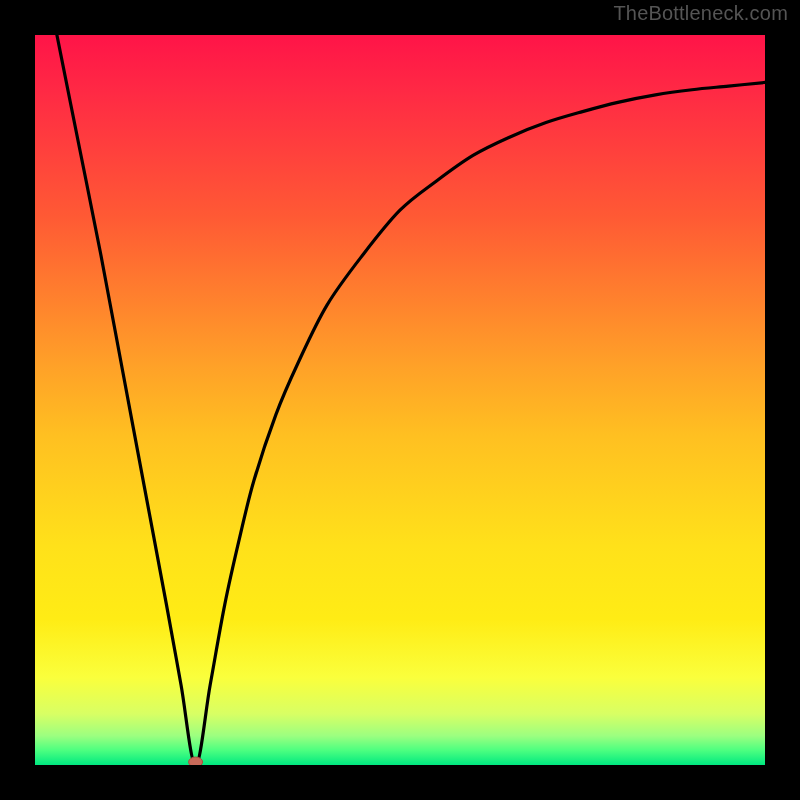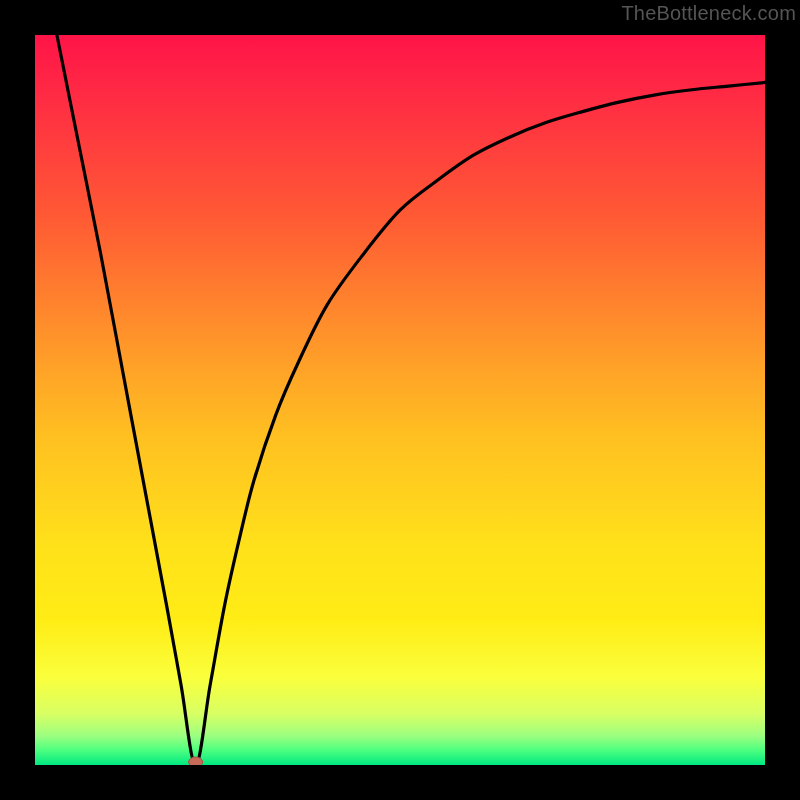--- a/index.html
+++ b/index.html
@@ -54,21 +54,21 @@
   svg.curve {
     position: absolute;
     left: 0; top: 0;
     width: 730px;
     height: 730px;
     overflow: visible;
   }
   .attribution {
     position: absolute;
     top: 2px;
-    right: 4px;
+    right: 12px;
     color: #555;
     font-size: 20px;
     letter-spacing: 0.2px;
     z-index: 20;
   }
 </style>
 </head>
 <body>
 
 <div class="stage">

